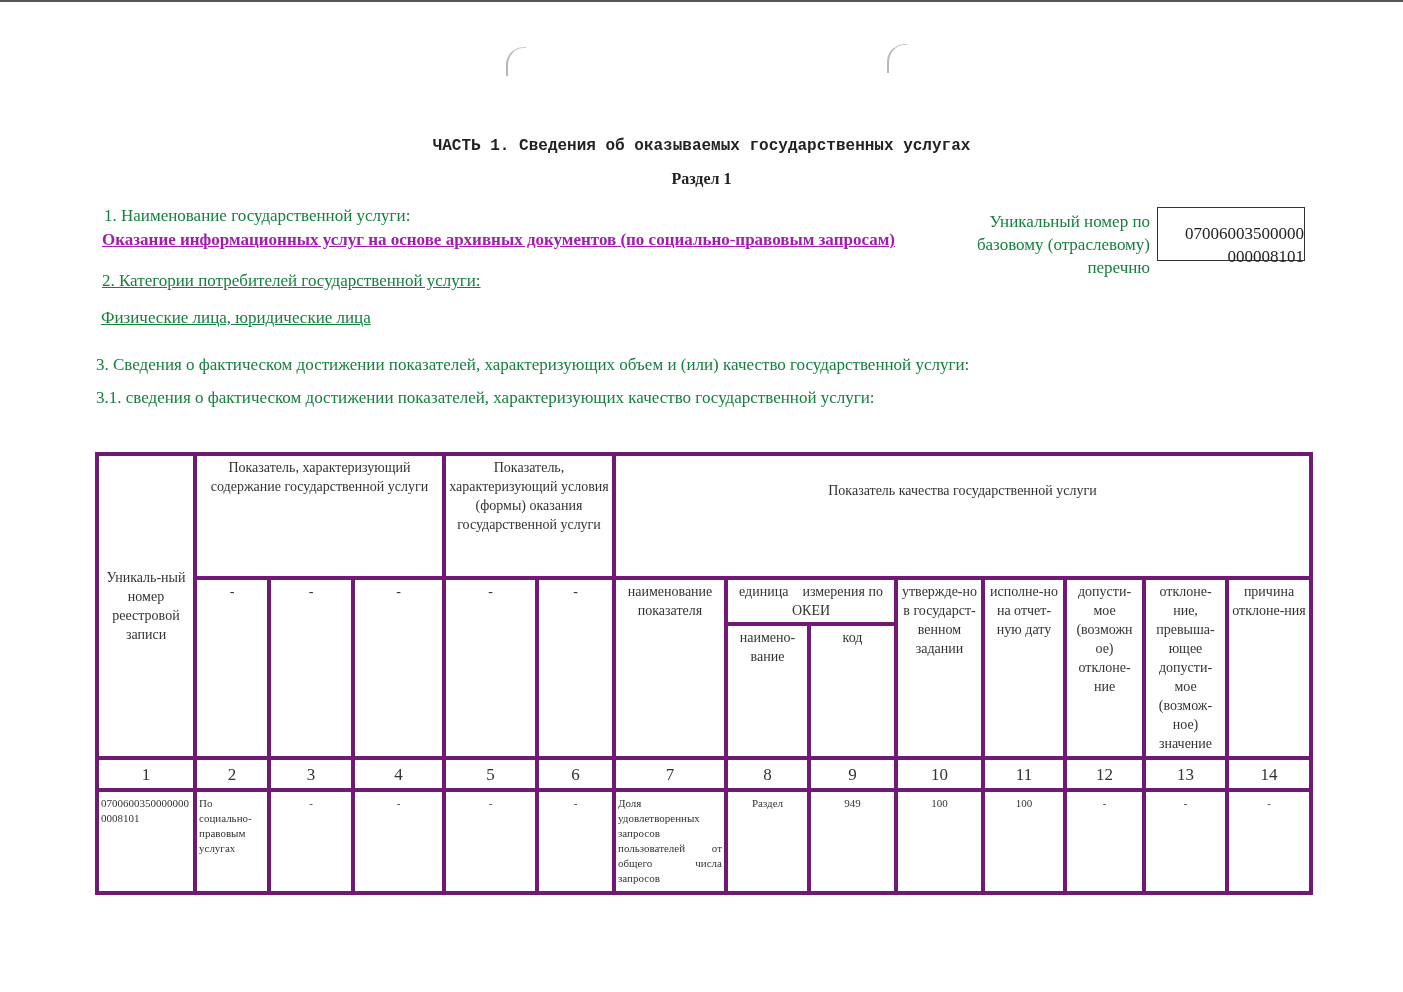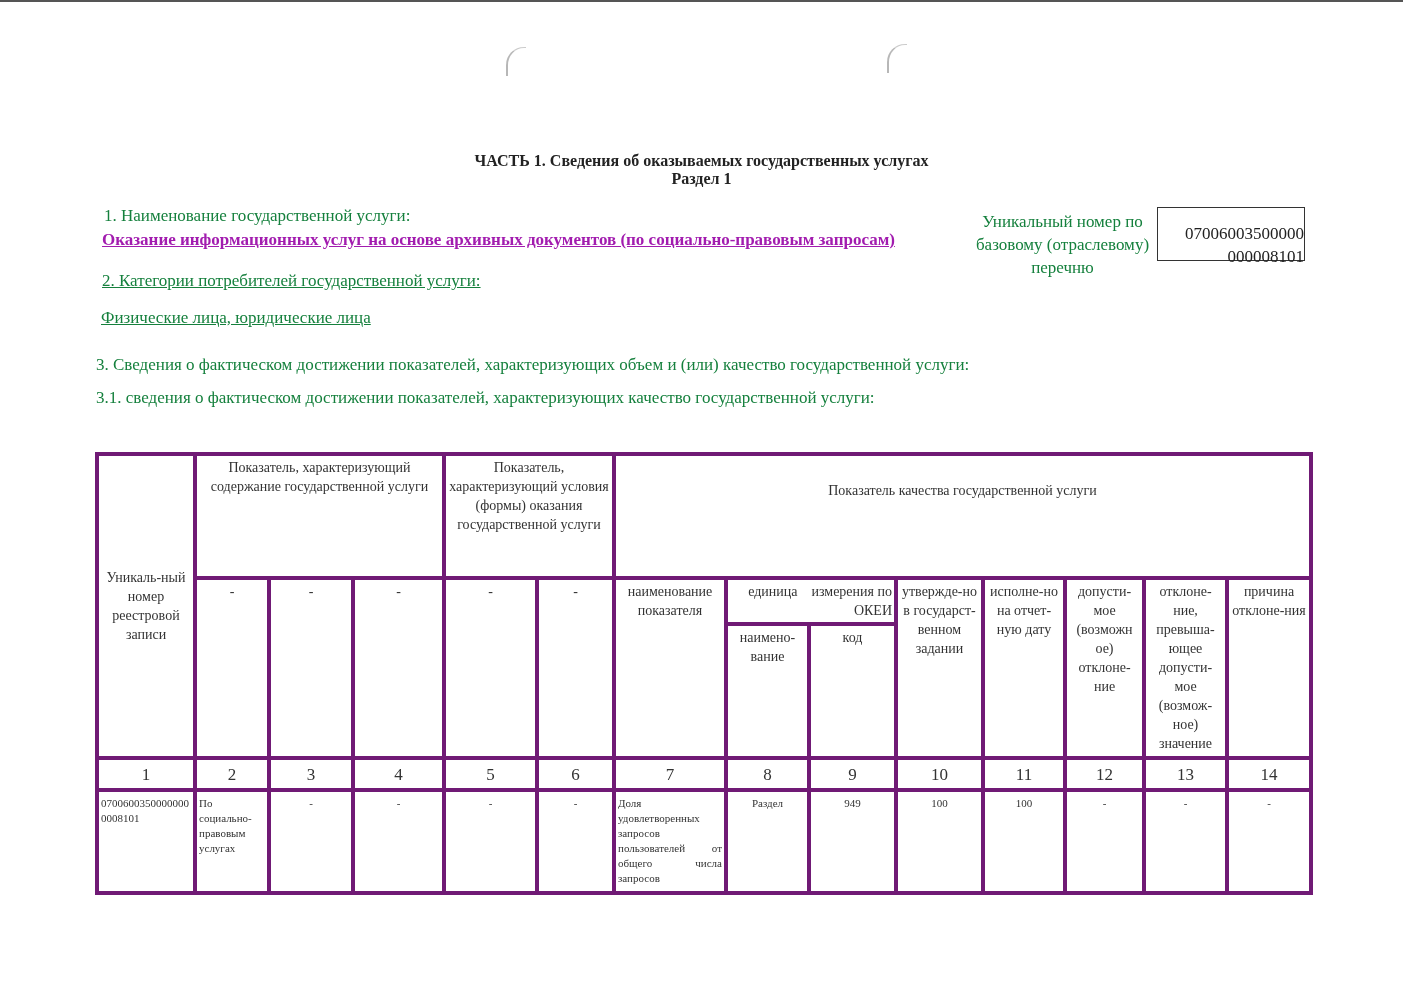--- a/index.html
+++ b/index.html
@@ -7,30 +7,30 @@
     width: 1403px; height: 992px; position: relative; overflow: hidden;
     background: #ffffff; color: #222;
     font-family: "Liberation Serif", "DejaVu Serif", serif;
   }
   .topline { position: absolute; left: 0; top: 0; width: 1403px; height: 2px; background: #555; }
   .punch { position: absolute; width: 18px; height: 28px; border-left: 2px solid #888; border-top: 1px solid #aaa; border-radius: 18px 0 0 0; opacity: .6; }
   .punch.p1 { left: 506px; top: 47px; }
   .punch.p2 { left: 887px; top: 44px; }
 
   .title { position: absolute; left: 0; width: 1403px; text-align: center; font-weight: bold; font-size: 16px; }
-  .title.t1 { top: 152px; }
+  .title.t1 { top: 137px; font-family: Liberation Mono, monospace; }
   .title.t2 { top: 170px; }
 
   .para { position: absolute; font-size: 17px; color: #15803d; }
 
   .sec1-label { left: 104px; top: 206px; }
   .sec1-value { left: 102px; top: 229px; width: 850px; line-height: 22px; font-weight: bold; text-decoration: underline; color: #a21caf; }
   .sec2-label { left: 102px; top: 271px; text-decoration: underline; }
   .sec2-value { left: 101px; top: 308px; text-decoration: underline; }
-  .uniq-label { left: 975px; top: 210px; width: 175px; text-align: center; line-height: 23px; }
+  .uniq-label { left: 975px; top: 210px; width: 175px; text-align: right; line-height: 23px; }
   .uniq-box { position: absolute; left: 1157px; top: 207px; width: 148px; height: 54px; border: 1.5px solid #333; font-size: 17px; text-align: right; line-height: 23px; padding-top: 14px; box-sizing: border-box; }
   .sec3 { left: 96px; top: 355px; }
   .sec31 { left: 96px; top: 388px; }
 
   table.grid {
     position: absolute; left: 95px; top: 452px; border-collapse: collapse;
     font-size: 14px; color: #333; table-layout: fixed;
   }
   table.grid td { border: 4px solid #701a75; vertical-align: top; text-align: center; padding: 2px 2px; line-height: 19px; }
   table.grid td.mid { vertical-align: middle; }
@@ -87,21 +87,21 @@
     <td colspan="2">Показатель, характеризующий условия (формы) оказания государственной услуги</td>
     <td colspan="8" style="padding-top:25px">Показатель качества государственной услуги</td>
   </tr>
   <tr style="height:46px">
     <td rowspan="2">-</td>
     <td rowspan="2">-</td>
     <td rowspan="2">-</td>
     <td rowspan="2">-</td>
     <td rowspan="2">-</td>
     <td rowspan="2">наименование показателя</td>
-    <td colspan="2" style="text-align:right; white-space:pre-wrap">единица    измерения по ОКЕИ</td>
+    <td colspan="2" style="text-align:center; white-space:pre-wrap">единица    измерения по ОКЕИ</td>
     <td rowspan="2">утвержде-но в государст-венном задании</td>
     <td rowspan="2">исполне-но на отчет-ную дату</td>
     <td rowspan="2">допусти-мое (возможн ое) отклоне-ние</td>
     <td rowspan="2">отклоне-ние, превыша-ющее допусти-мое (возмож-ное) значение</td>
     <td rowspan="2">причина отклоне-ния</td>
   </tr>
   <tr style="height:134px">
     <td>наимено-вание</td>
     <td>код</td>
   </tr>

